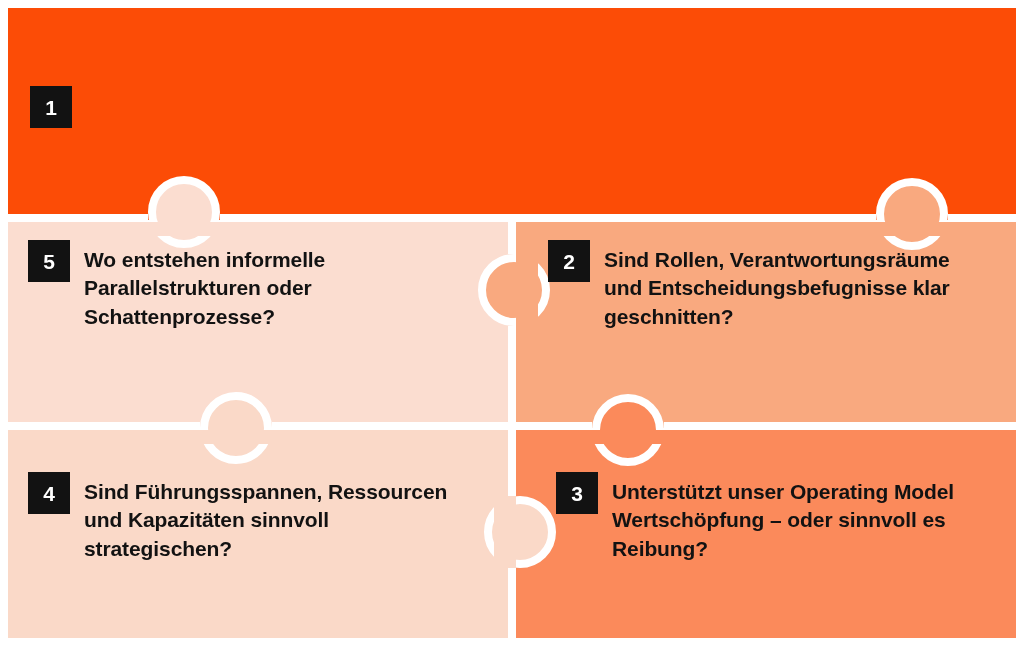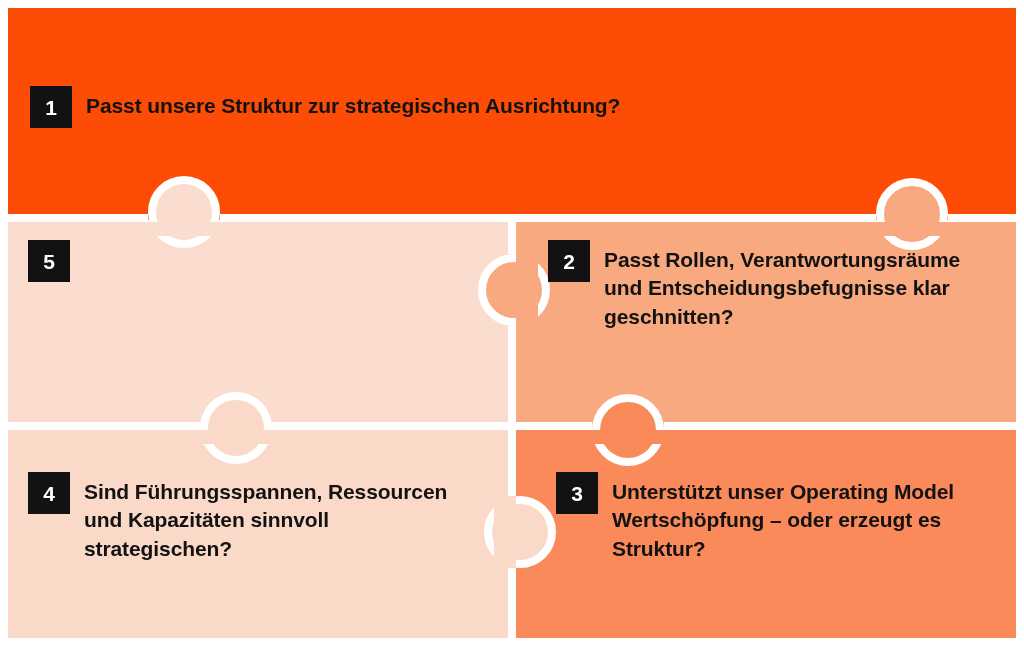--- a/index.html
+++ b/index.html
@@ -207,35 +207,35 @@
   <div class="mask" style="left:0; top:422px; width:200px; height:8px; z-index:20;"></div>
   <div class="mask" style="left:272px; top:422px; width:320px; height:8px; z-index:20;"></div>
   <div class="mask" style="left:664px; top:422px; width:360px; height:8px; z-index:20;"></div>
   <div class="mask" style="left:508px; top:222px; width:8px; height:32px; z-index:20;"></div>
   <div class="mask" style="left:508px; top:326px; width:8px; height:104px; z-index:20;"></div>
   <div class="mask" style="left:508px; top:430px; width:8px; height:66px; z-index:20;"></div>
   <div class="mask" style="left:508px; top:568px; width:8px; height:79px; z-index:20;"></div>
 
   <div class="content c1">
     <div class="badge">1</div>
-    <div class="qtext">Passt unsere Struktur zur strategischen Ausrichtung?</div>
   </div>
 
   <div class="content c5">
     <div class="badge">5</div>
+    <div class="qtext">Wo entstehen informelle Parallelstrukturen oder Schattenprozesse?</div>
   </div>
 
   <div class="content c2">
     <div class="badge">2</div>
-    <div class="qtext">Passt Rollen, Verantwortungsräume und Entscheidungsbefugnisse klar geschnitten?</div>
+    <div class="qtext">Sind Rollen, Verantwortungsräume und Entscheidungsbefugnisse klar geschnitten?</div>
   </div>
 
   <div class="content c4">
     <div class="badge">4</div>
     <div class="qtext">Sind Führungsspannen, Ressourcen und Kapazitäten sinnvoll strategischen?</div>
   </div>
 
   <div class="content c3">
     <div class="badge">3</div>
-    <div class="qtext">Unterstützt unser Operating Model Wertschöpfung – oder erzeugt es Struktur?</div>
+    <div class="qtext">Unterstützt unser Operating Model Wertschöpfung – oder sinnvoll es Reibung?</div>
   </div>
 
 </div>
 
 </body></html>

